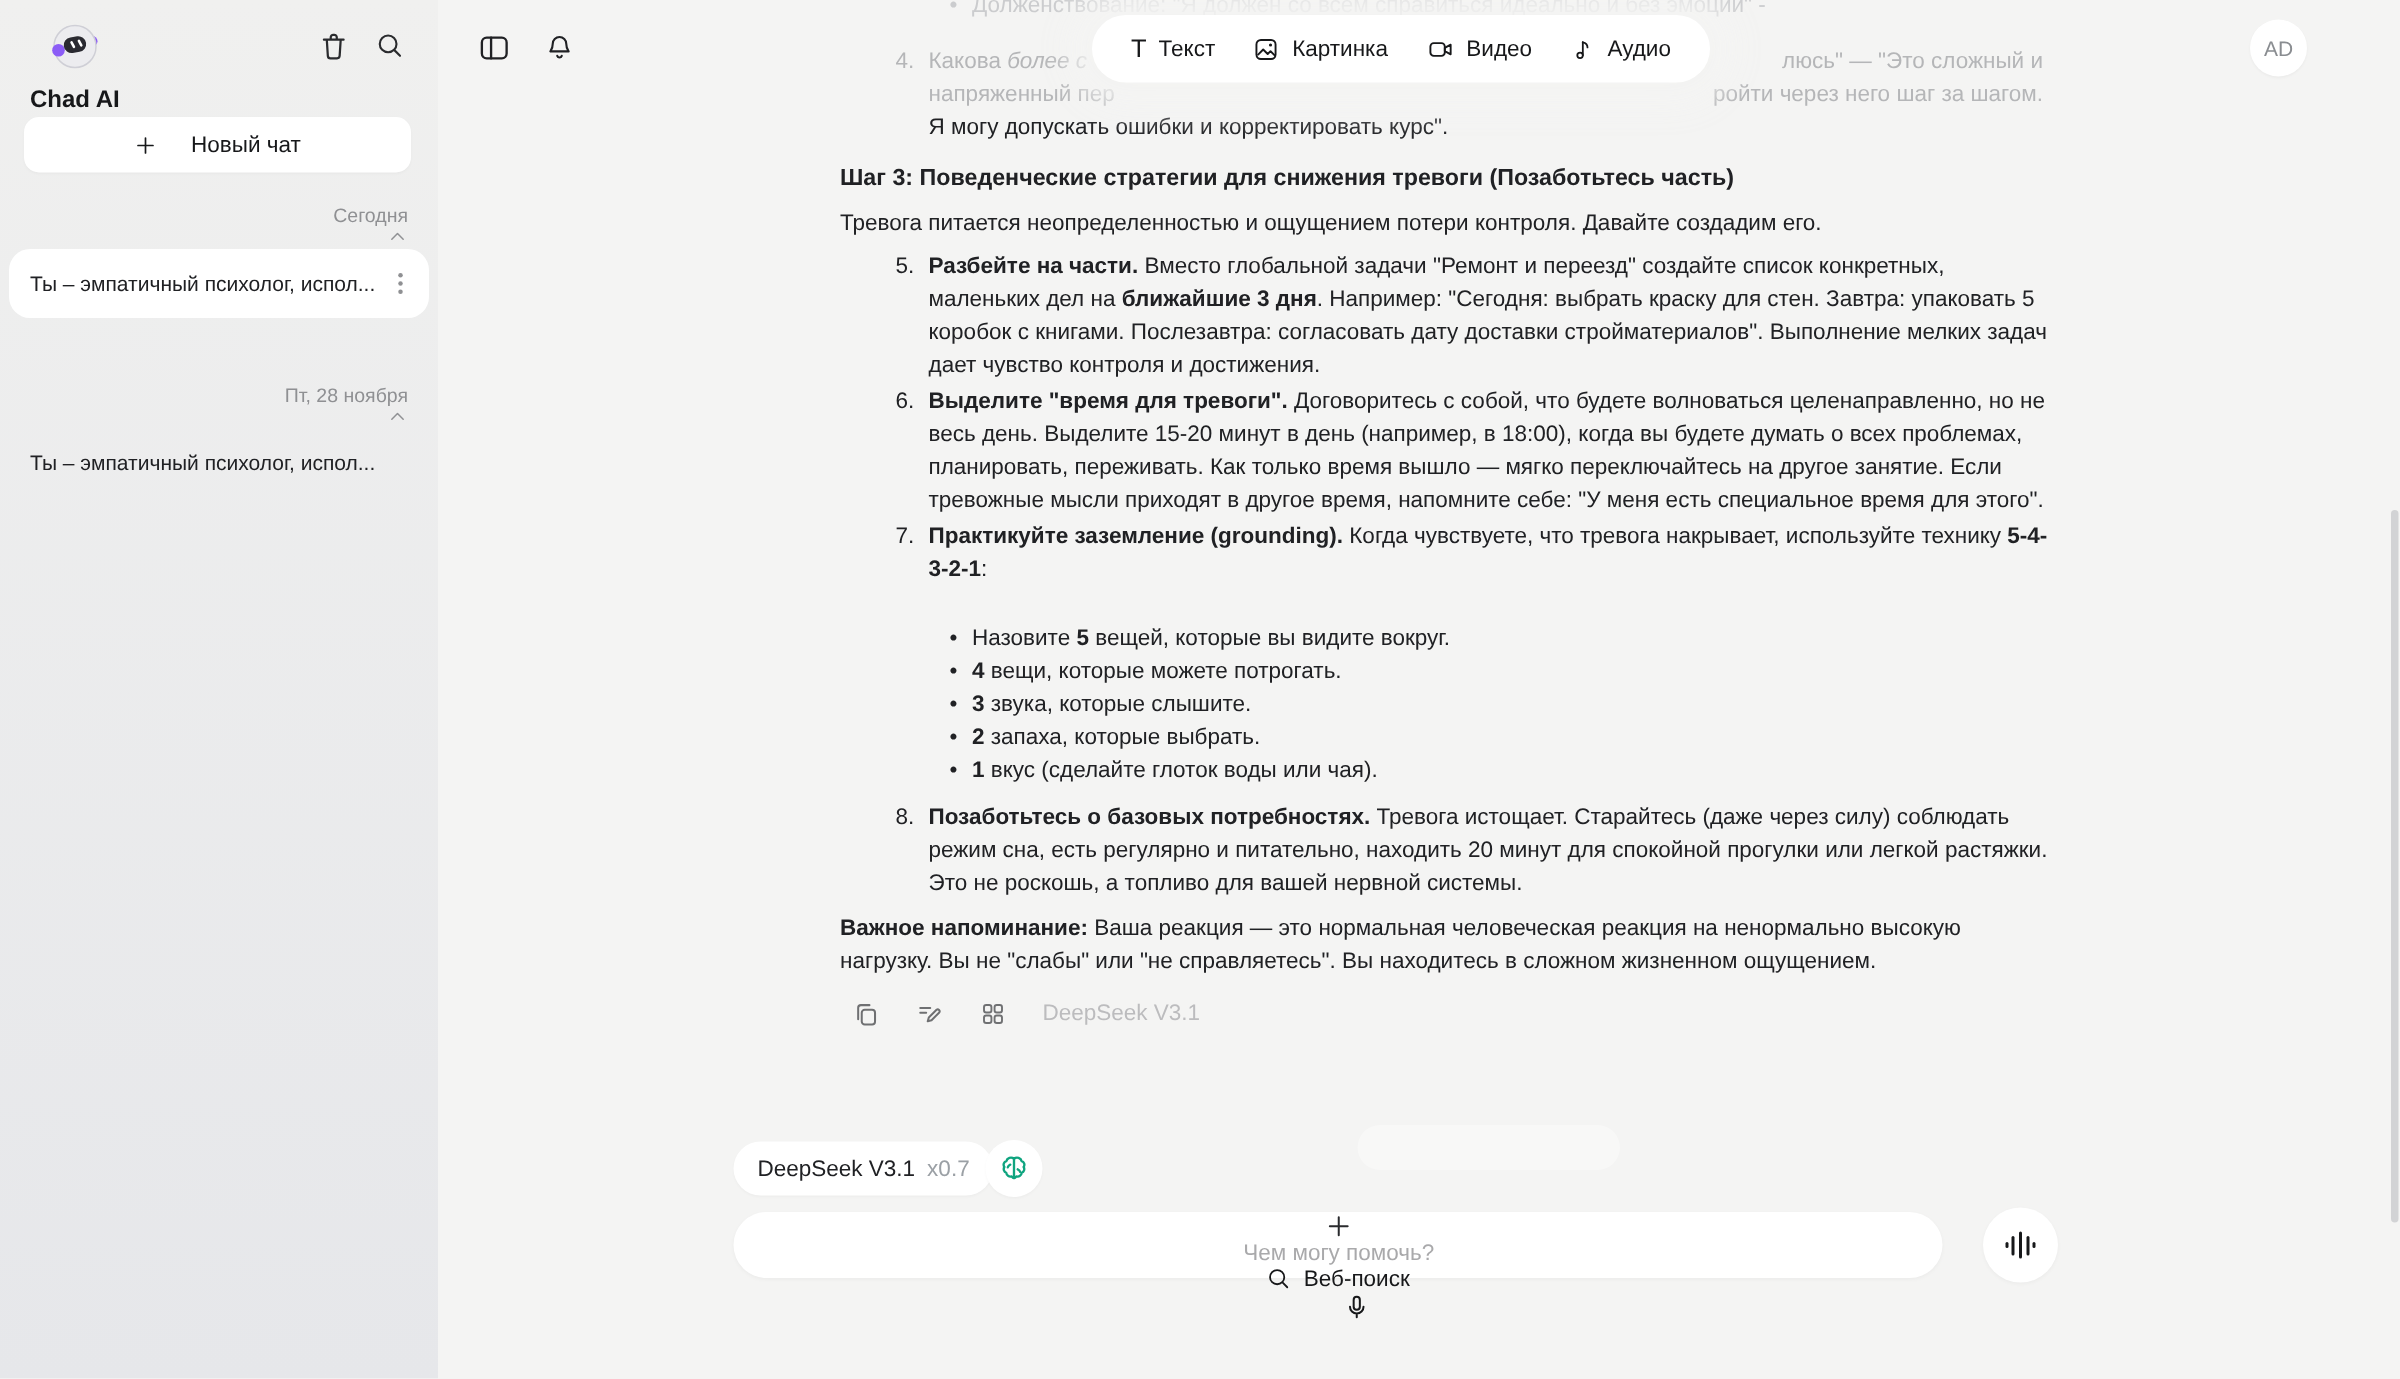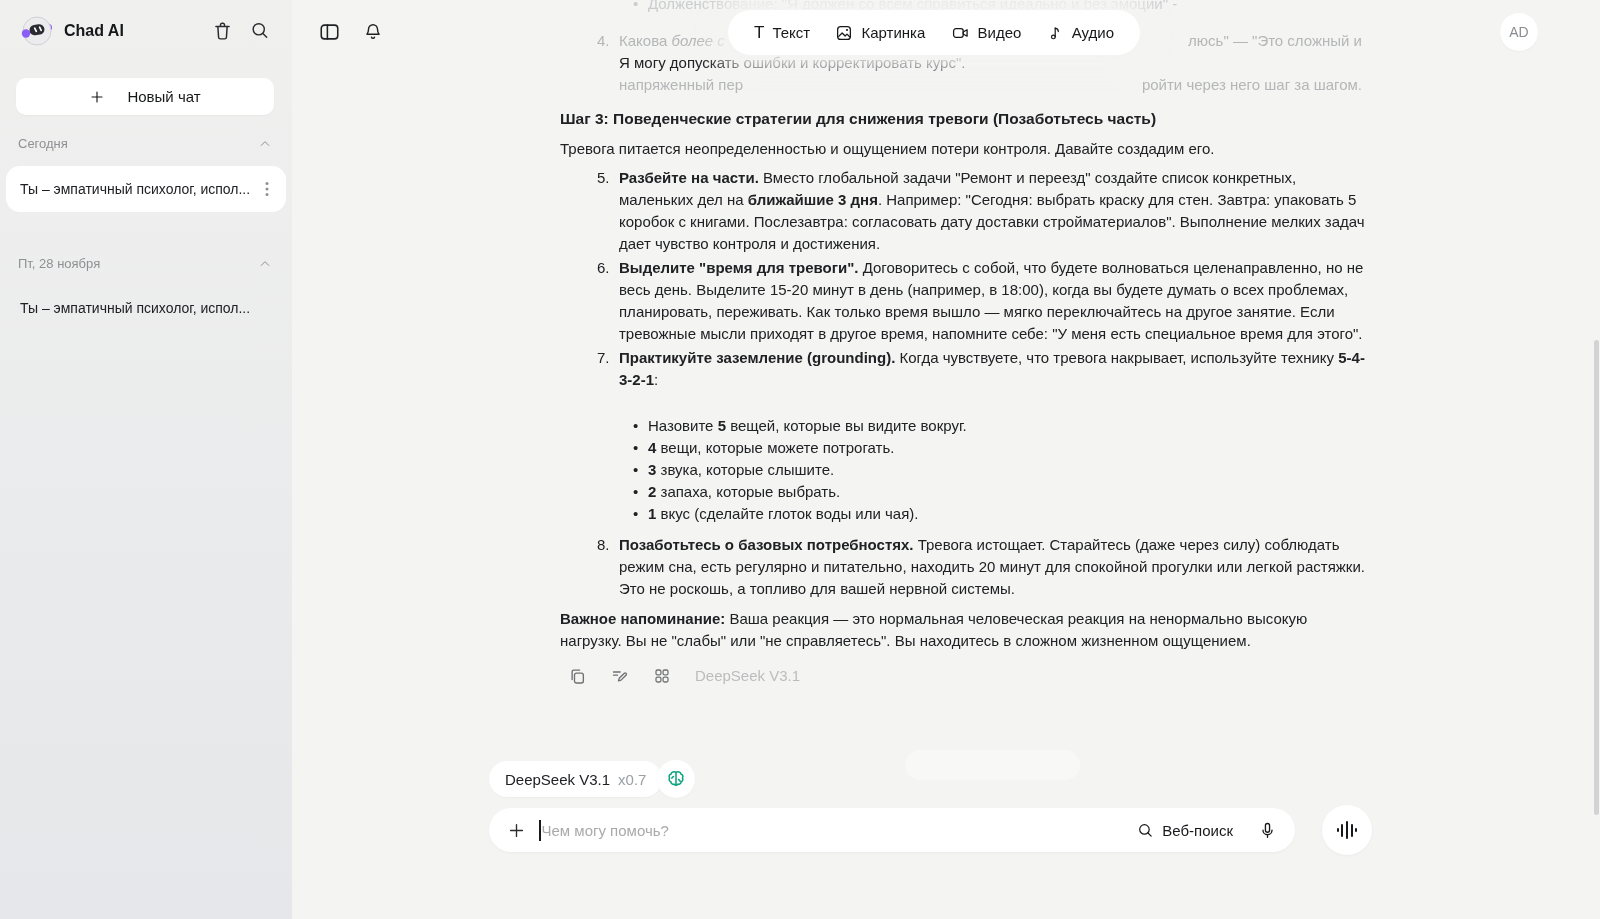--- a/index.html
+++ b/index.html
@@ -11,30 +11,30 @@
     color:#202124;
   }
   svg { display:block; }
   .ico { stroke:currentColor; fill:none; stroke-width:1.7; stroke-linecap:round; stroke-linejoin:round; }
 
   
   .sidebar {
     position:absolute; left:0; top:0; width:292px; height:919px;
     background:linear-gradient(180deg,#f0f0ef 0%, #e6e7ea 100%);
   }
-  .logo-row { position:absolute; left:20px; top:14px; display:flex; align-items:center; gap:10px; }
+  .logo-row { position:absolute; left:20px; top:14px; display:flex; align-items:center; gap:10px;flex-direction:column; }
   .app-title { font-size:16px; font-weight:600; color:#17181a; }
   .sb-top-icons { position:absolute; right:22px; top:20px; display:flex; gap:17px; color:#2a2b2e; }
   .sb-top-icons > div { cursor:pointer; }
   .new-chat {
     position:absolute; left:16px; top:78px; width:258px; height:37px;
     background:#fff; border-radius:10px; display:flex; align-items:center; justify-content:center;
     gap:22px; font-size:15px; color:#17181a; cursor:pointer; box-shadow:0 1px 2px rgba(0,0,0,0.03);
   }
-  .sb-section { position:absolute; left:18px; right:20px; display:flex; justify-content:space-between; align-items:flex-end; color:#8f9093; font-size:13px; }
+  .sb-section { position:absolute; left:18px; right:20px; display:flex; justify-content:space-between; align-items:flex-end; color:#8f9093; font-size:13px;flex-direction:column; }
   .sec-1 { top:136px; }
   .sec-2 { top:256px; }
   .chat-card {
     position:absolute; left:6px; top:166px; width:280px; height:46px;
     background:#fff; border-radius:14px; display:flex; align-items:center;
     padding:0 10px 0 14px; cursor:pointer;
   }
   .chat-card .title, .chat-item-plain .title {
     font-size:14px; color:#202124; white-space:nowrap; overflow:hidden; flex:1;
   }
@@ -94,20 +94,21 @@
     color:#0fa47f; box-shadow:0 1px 2px rgba(0,0,0,0.03);
   }
   .ghost-pill {
     position:absolute; left:905px; top:750px; width:175px; height:30px; border-radius:15px;
     background:#ffffff; opacity:0.38;
   }
   .input-bar {
     position:absolute; left:489px; top:808px; width:806px; height:44px; border-radius:22px;
     background:#fff; display:flex; align-items:center; padding:0 18px;
     box-shadow:0 1px 3px rgba(0,0,0,0.04);
+    flex-direction:column;
   }
   .plus-btn { color:#2a2b2e; cursor:pointer; }
   .caret { width:1.5px; height:21px; background:#17181a; margin-left:13px; }
   .placeholder { font-size:15px; color:#a9a9ab; margin-left:1px; flex:1; cursor:text; }
   .web-search { display:flex; align-items:center; gap:8px; font-size:15px; color:#17181a; cursor:pointer; }
   .mic-btn { margin-left:25px; color:#17181a; cursor:pointer; }
   .voice-btn {
     position:absolute; left:1322px; top:805px; width:50px; height:50px; border-radius:50%;
     background:#fff; display:flex; align-items:center; justify-content:center; cursor:pointer;
     box-shadow:0 1px 3px rgba(0,0,0,0.04); color:#17181a;
@@ -238,25 +239,25 @@
 
 <div class="chat-col">
 
   <div class="bullet-row faded-lite top-cut">Долженствование: "Я должен со всем справиться идеально и без эмоций" -</div>
 
   <div class="num-item faded split-line" style="margin-top:15px;">
     <span class="num">4.</span>
     <span><span>Какова </span><i>более с</i></span>
     <span class="frag-r">люсь" — "Это сложный и</span>
   </div>
-  <div class="num-item">Я могу допускать ошибки и корректировать курс".</div>
   <div class="num-item faded split-line">
     <span>напряженный пер</span>
     <span class="frag-r">ройти через него шаг за шагом.</span>
   </div>
+  <div class="num-item">Я могу допускать ошибки и корректировать курс".</div>
 
   <div class="h-bold">Шаг 3: Поведенческие стратегии для снижения тревоги (Позаботьтесь часть)</div>
 
   <div class="para">Тревога питается неопределенностью и ощущением потери контроля. Давайте создадим его.</div>
 
   <div class="num-item oli">
     <span class="num">5.</span>
     <span><b>Разбейте на части.</b><span> Вместо глобальной задачи "Ремонт и переезд" создайте список конкретных, маленьких дел на </span><b>ближайшие 3 дня</b><span>. Например: "Сегодня: выбрать краску для стен. Завтра: упаковать 5 коробок с книгами. Послезавтра: согласовать дату доставки стройматериалов". Выполнение мелких задач дает чувство контроля и достижения.</span></span>
   </div>
 

